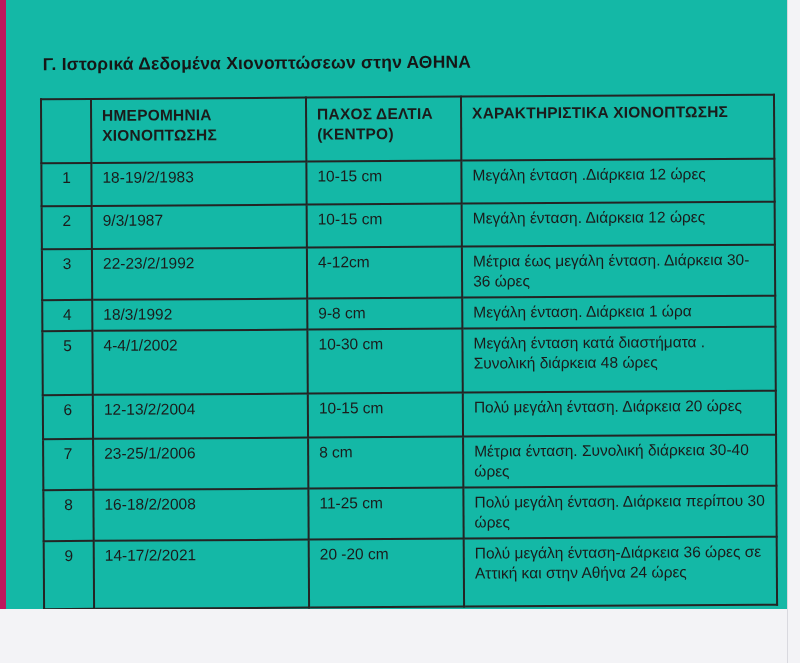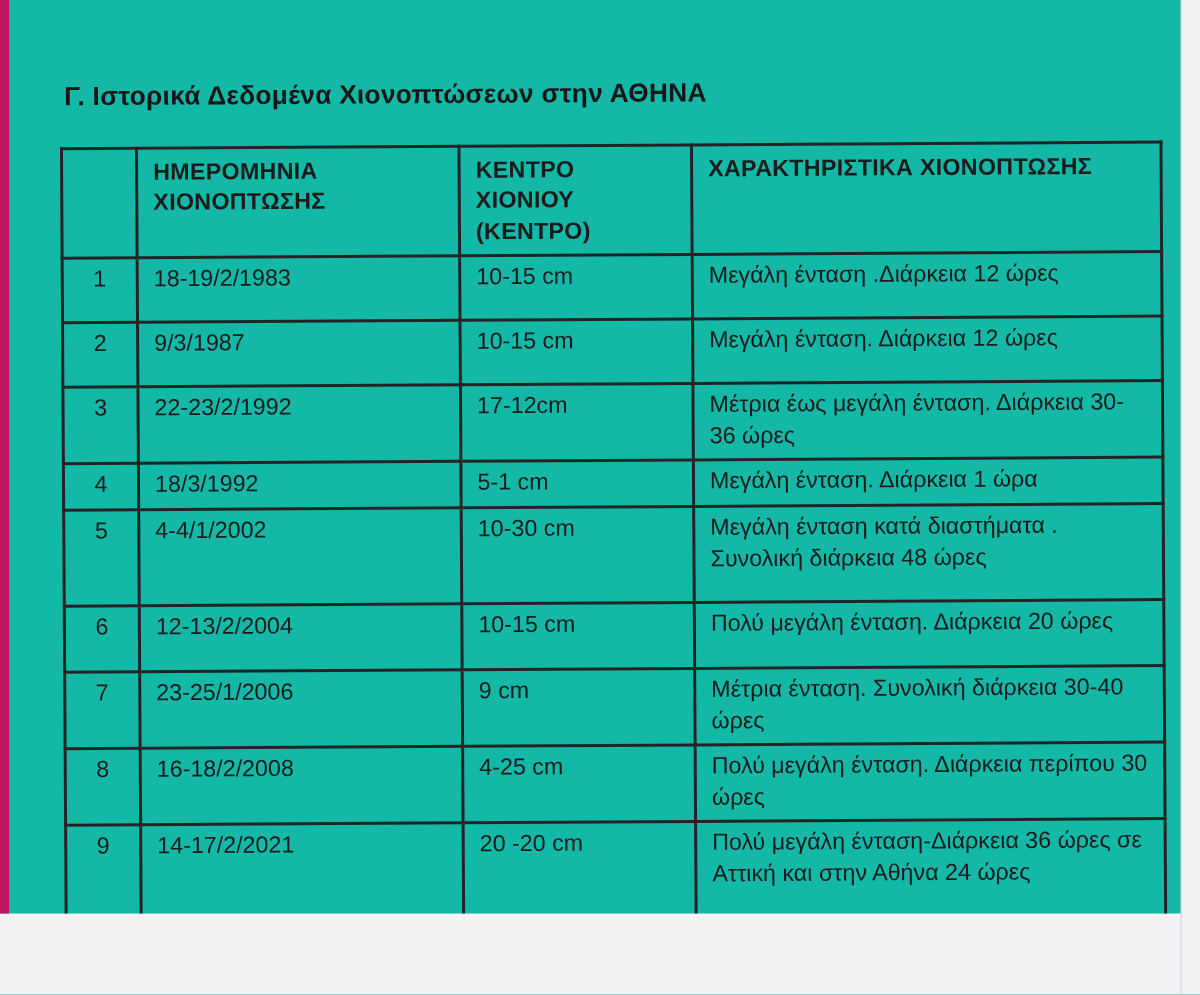--- a/index.html
+++ b/index.html
@@ -99,21 +99,21 @@
       <colgroup>
         <col class="c-num">
           <col class="c-date">
           <col class="c-depth">
           <col class="c-char">
       </colgroup>
       <thead>
         <tr>
           <th></th>
           <th>ΗΜΕΡΟΜΗΝΙΑ ΧΙΟΝΟΠΤΩΣΗΣ</th>
-          <th>ΚΕΝΤΡΟ ΧΙΟΝΙΟΥ (ΚΕΝΤΡΟ)</th>
+          <th>ΠΑΧΟΣ ΔΕΛΤΙΑ (ΚΕΝΤΡΟ)</th>
           <th>ΧΑΡΑΚΤΗΡΙΣΤΙΚΑ ΧΙΟΝΟΠΤΩΣΗΣ</th>
         </tr>
       </thead>
       <tbody id="table-body">
   <tr>
     <td class="num-cell">1</td>
     <td class="date-cell">18-19/2/1983</td>
     <td class="depth-cell">10-15 cm</td>
     <td class="char-cell">Μεγάλη ένταση .Διάρκεια 12 ώρες</td>
   </tr>
@@ -121,56 +121,56 @@
   <tr>
     <td class="num-cell">2</td>
     <td class="date-cell">9/3/1987</td>
     <td class="depth-cell">10-15 cm</td>
     <td class="char-cell">Μεγάλη ένταση. Διάρκεια 12 ώρες</td>
   </tr>
 
   <tr>
     <td class="num-cell">3</td>
     <td class="date-cell">22-23/2/1992</td>
-    <td class="depth-cell">17-12cm</td>
+    <td class="depth-cell">4-12cm</td>
     <td class="char-cell">Μέτρια έως μεγάλη ένταση. Διάρκεια 30-36 ώρες</td>
   </tr>
 
   <tr>
     <td class="num-cell">4</td>
     <td class="date-cell">18/3/1992</td>
-    <td class="depth-cell">5-1 cm</td>
+    <td class="depth-cell">9-8 cm</td>
     <td class="char-cell">Μεγάλη ένταση. Διάρκεια 1 ώρα</td>
   </tr>
 
   <tr>
     <td class="num-cell">5</td>
     <td class="date-cell">4-4/1/2002</td>
     <td class="depth-cell">10-30 cm</td>
     <td class="char-cell">Μεγάλη ένταση κατά διαστήματα . Συνολική διάρκεια 48 ώρες</td>
   </tr>
 
   <tr>
     <td class="num-cell">6</td>
     <td class="date-cell">12-13/2/2004</td>
     <td class="depth-cell">10-15 cm</td>
     <td class="char-cell">Πολύ μεγάλη ένταση. Διάρκεια 20 ώρες</td>
   </tr>
 
   <tr>
     <td class="num-cell">7</td>
     <td class="date-cell">23-25/1/2006</td>
-    <td class="depth-cell">9 cm</td>
+    <td class="depth-cell">8 cm</td>
     <td class="char-cell">Μέτρια ένταση. Συνολική διάρκεια 30-40 ώρες</td>
   </tr>
 
   <tr>
     <td class="num-cell">8</td>
     <td class="date-cell">16-18/2/2008</td>
-    <td class="depth-cell">4-25 cm</td>
+    <td class="depth-cell">11-25 cm</td>
     <td class="char-cell">Πολύ μεγάλη ένταση. Διάρκεια περίπου 30 ώρες</td>
   </tr>
 
   <tr>
     <td class="num-cell">9</td>
     <td class="date-cell">14-17/2/2021</td>
     <td class="depth-cell">20 -20 cm</td>
     <td class="char-cell">Πολύ μεγάλη ένταση-Διάρκεια 36 ώρες σε Αττική και στην Αθήνα 24 ώρες</td>
   </tr>
 </tbody>

